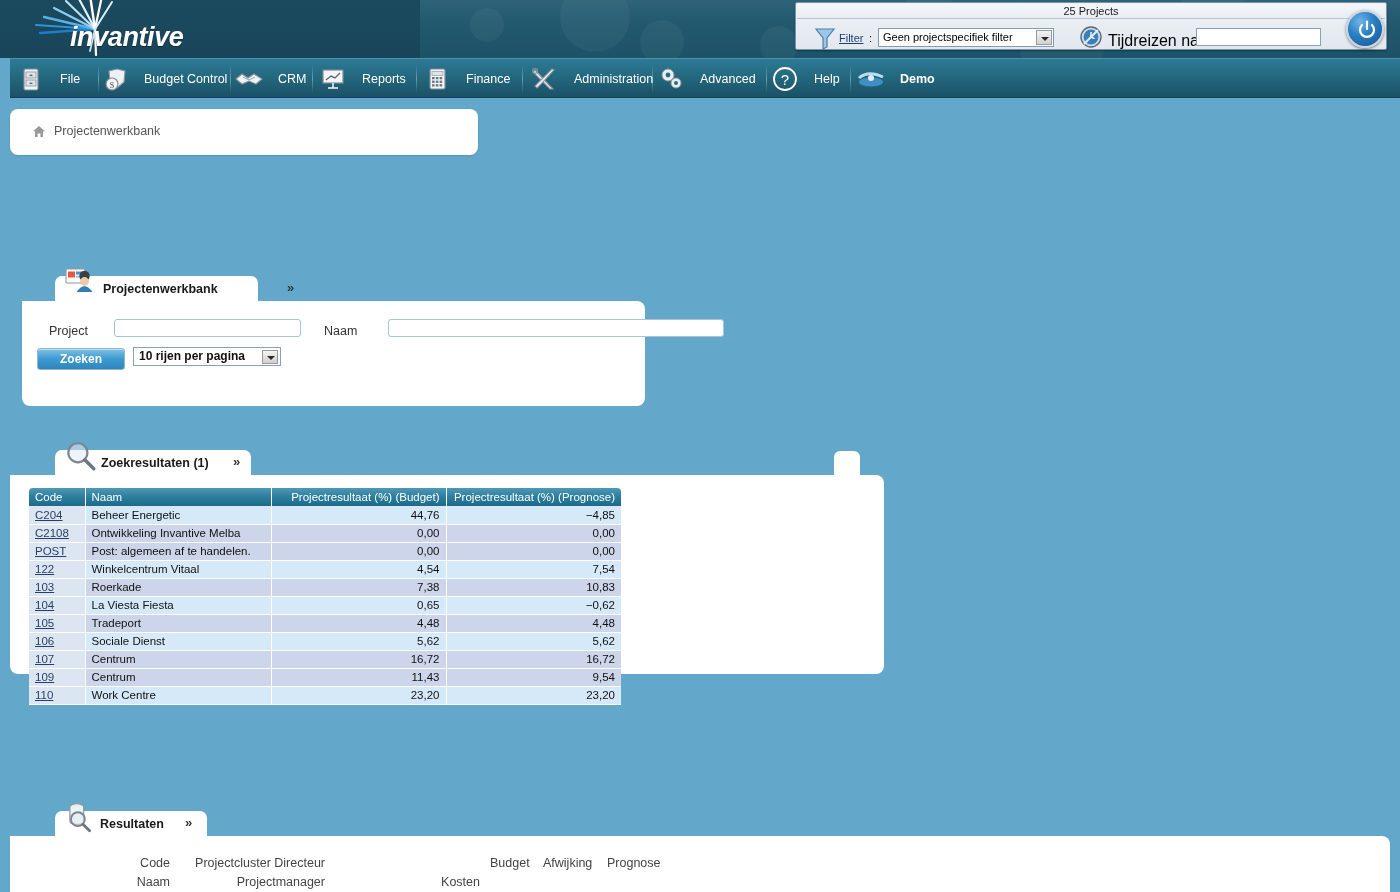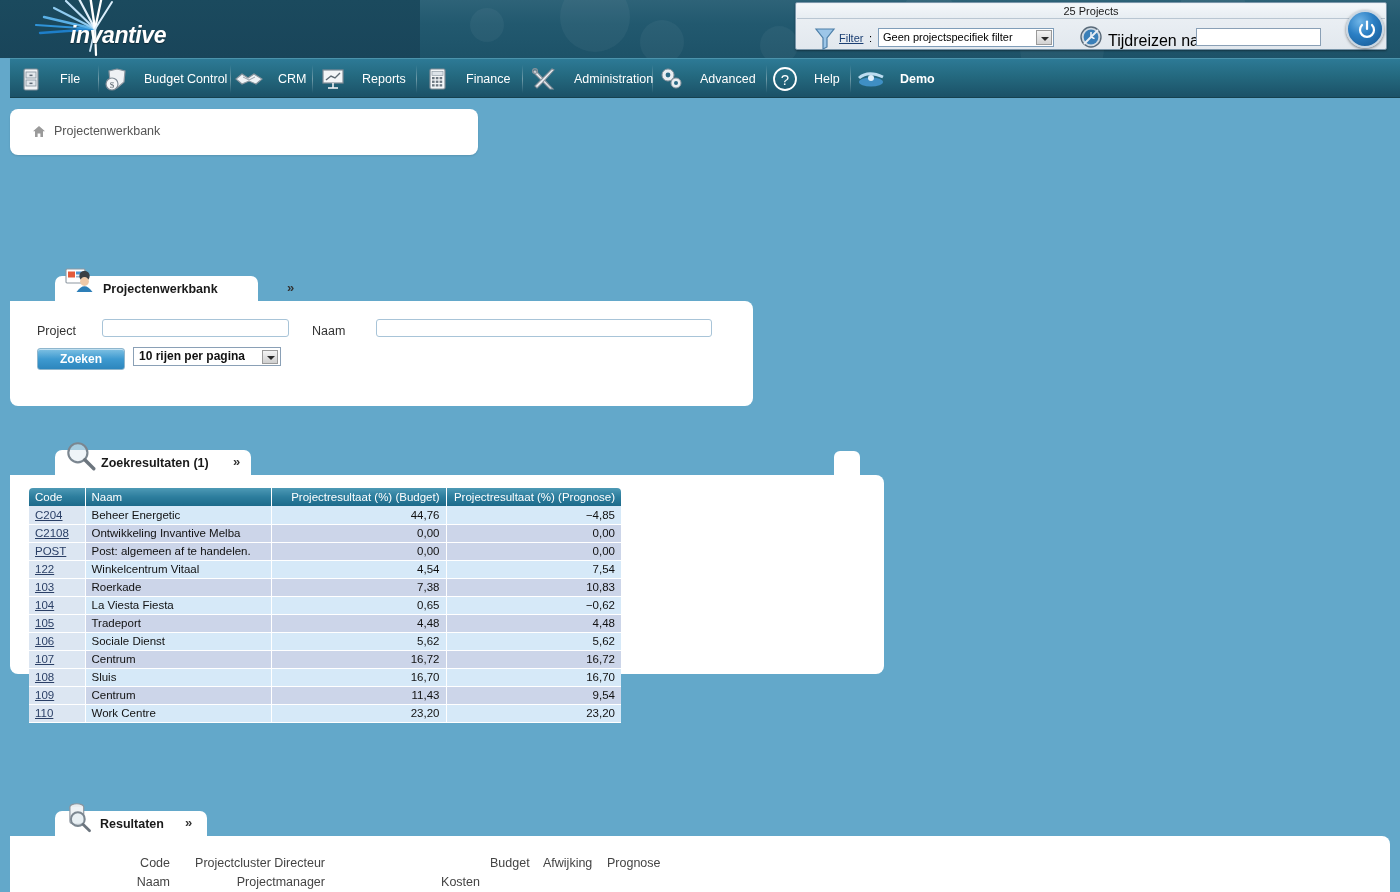--- a/index.html
+++ b/index.html
@@ -20,21 +20,21 @@
   .banner-bubbles { position:absolute; inset:0; }
   .bub { position:absolute; border-radius:50%; background: rgba(255,255,255,0.045); }
   .banner-dark-left {
     position:absolute; left:0; top:0; width:420px; height:58px;
     background: linear-gradient(180deg,#1b4a5e 0%, #19455a 100%);
   }
   .logo-wrap { position:absolute; left:20px; top:3px; width:190px; height:54px; }
   .logo-rays { position:absolute; left:0px; top:-8px; width:120px; height:62px; }
   .logo-text {
     position:absolute; left:50px; top:19px;
-    font-size:23px; font-style:italic; font-weight:bold; color:#ffffff;
+    font-size:27px; font-style:italic; font-weight:bold; color:#ffffff;
     letter-spacing:-0.4px;
     text-shadow: 0 1px 1px rgba(0,0,0,0.4);
   }
 
   
   .topbox {
     position:absolute; left:795px; top:2px; width:592px; height:48px;
     background: linear-gradient(180deg,#eef2f6 0%, #e2e8ee 100%);
     border:1px solid #7a96aa;
     border-radius:2px;
@@ -125,21 +125,21 @@
   .tabhead .tab-label { font-size:12.5px; font-weight:bold; color:#1a1a1a; }
   .tabhead .tab-chev { font-size:13px; color:#333; font-weight:bold; cursor:pointer; }
 
   .panel { position:absolute; background:#fff; border-radius:0 8px 8px 8px; }
 
   
   #searchTabHead { left:55px; top:178px; width:203px; }
   #searchTabHead .tab-icon { left:10px; top:-10px; }
   #searchTabHead .tab-label { position:absolute; left:48px; top:6px; }
   #searchTabHead .tab-chev { position:absolute; left:232px; top:4px; }
-  #searchPanel { left:10px; top:203px; width:743px; height:105px; }
+  #searchPanel { left:22px; top:203px; width:623px; height:105px; }
   .lbl { position:absolute; font-size:12.5px; color:#333; }
   .txtinput {
     position:absolute; height:18px; background:#fff;
     border:1px solid #a8c4d8; border-radius:3px;
   }
   .btn-zoeken {
     position:absolute; left:37px; top:250px; width:88px; height:22px;
     background: linear-gradient(180deg,#7fc1e3 0%, #3e9ad0 50%, #2d86bd 100%);
     border:1px solid #8fb6cd; border-radius:3px;
     color:#fff; font-size:12px; font-weight:bold;
@@ -502,26 +502,20 @@
             <td class="c-name">Sociale Dienst</td>
             <td class="c-num">5,62</td>
             <td class="c-num">5,62</td>
           </tr>
           <tr class="r-odd">
             <td class="c-code"><a>107</a></td>
             <td class="c-name">Centrum</td>
             <td class="c-num">16,72</td>
             <td class="c-num">16,72</td>
           </tr>
-          <tr class="r-even">
-            <td class="c-code"><a>108</a></td>
-            <td class="c-name">Sluis</td>
-            <td class="c-num">16,70</td>
-            <td class="c-num">16,70</td>
-          </tr>
           <tr class="r-odd">
             <td class="c-code"><a>109</a></td>
             <td class="c-name">Centrum</td>
             <td class="c-num">11,43</td>
             <td class="c-num">9,54</td>
           </tr>
           <tr class="r-even">
             <td class="c-code"><a>110</a></td>
             <td class="c-name">Work Centre</td>
             <td class="c-num">23,20</td>

